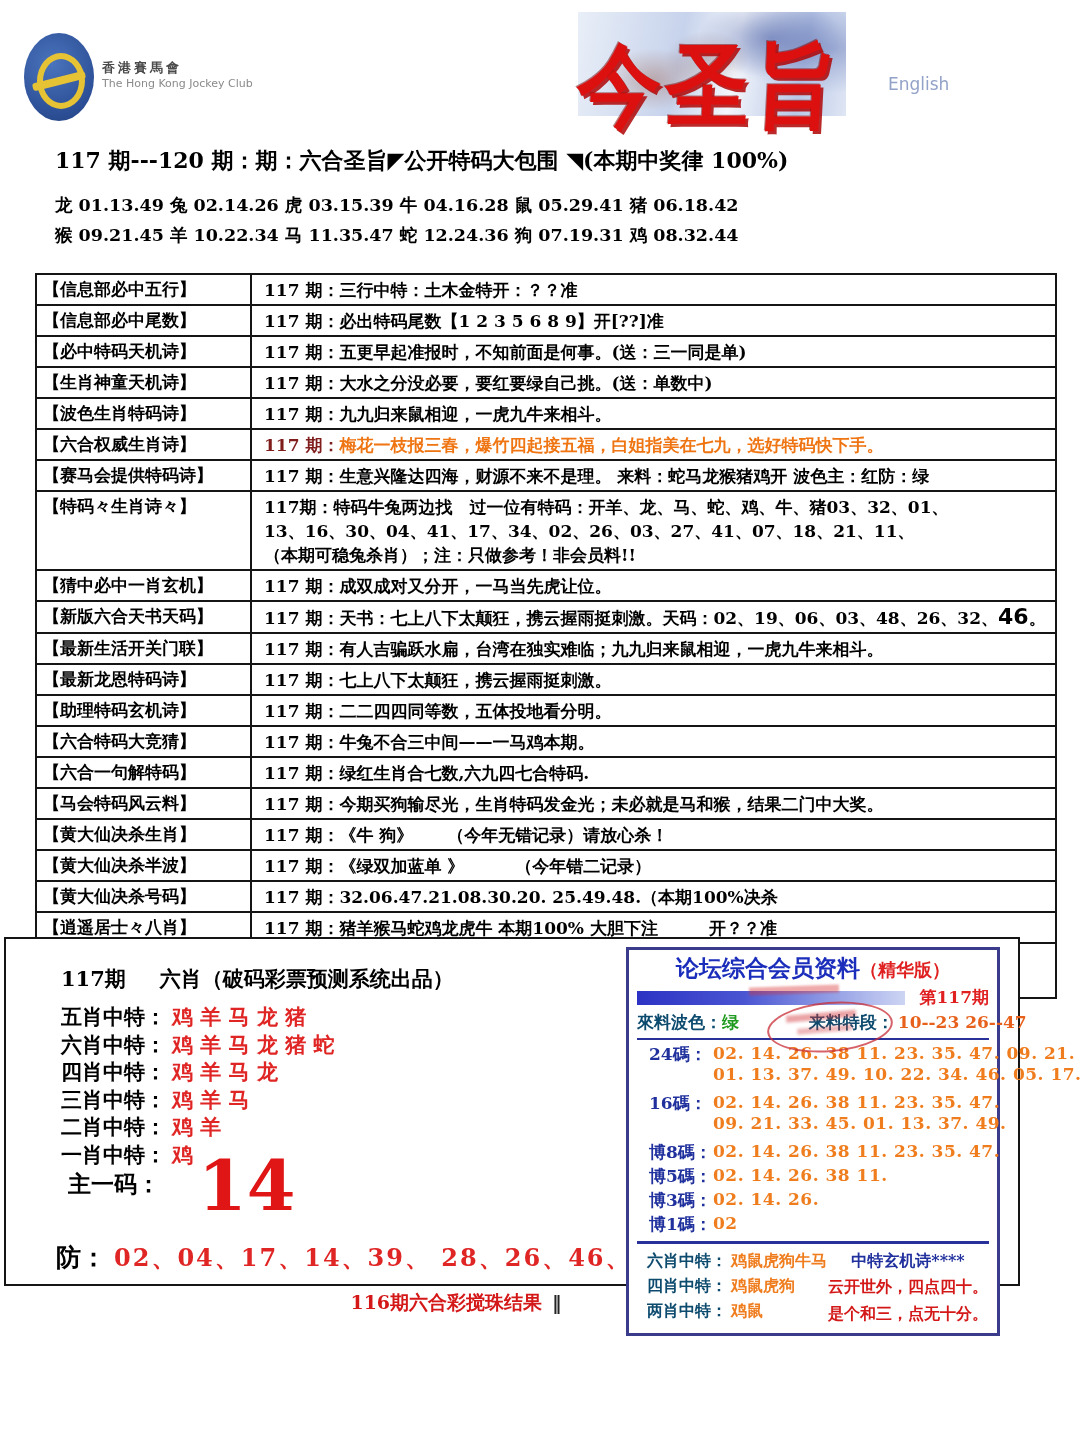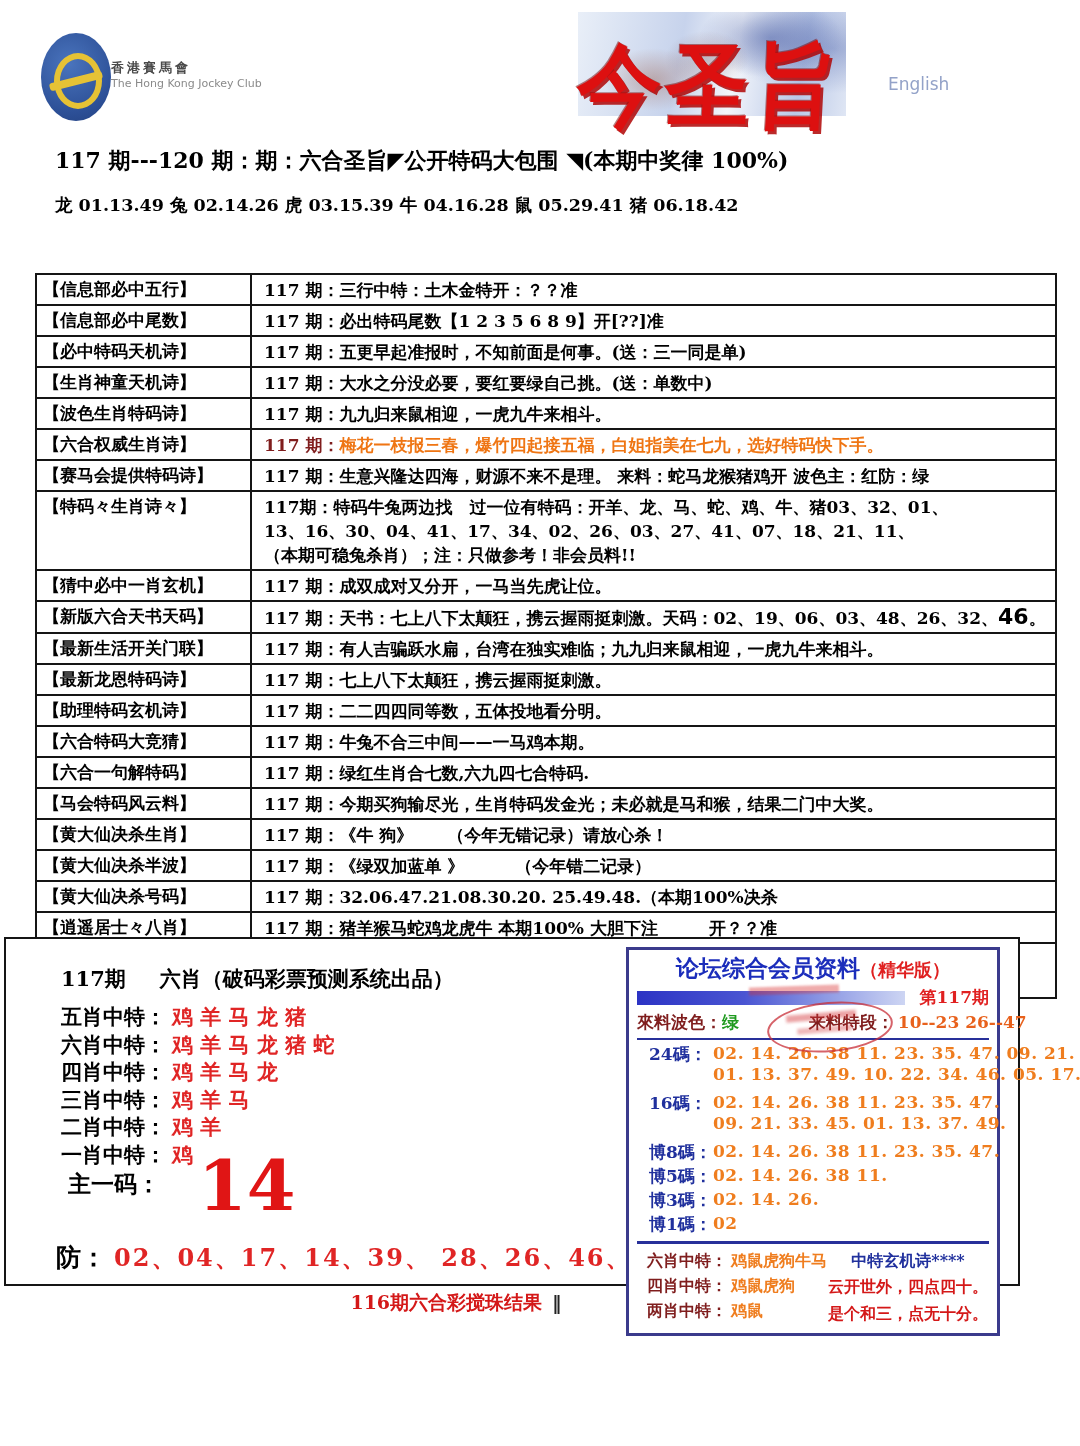--- a/index.html
+++ b/index.html
@@ -1,20 +1,20 @@
 <!DOCTYPE html>
 <html><head>
 <meta charset="utf-8">
 <style>
   html,body{margin:0;padding:0;background:#ffffff;}
   #page{position:relative;width:1080px;height:1446px;background:#fff;overflow:hidden;
         font-family:"DejaVu Serif","Liberation Serif",serif;color:#000;}
 
   
-  .logo-wrap{position:absolute;left:41px;top:33px;display:flex;gap:0;}
+  .logo-wrap{position:absolute;left:24px;top:33px;display:flex;gap:8px;}
   .logo-badge{position:relative;width:70px;height:88px;border-radius:50%;
               background:radial-gradient(circle at 40% 35%,#4a74bd,#2c4f96 70%,#23407e);}
   .logo-badge .ring{position:absolute;left:13px;top:20px;width:36px;height:44px;
                     border:6px solid #e6c235;border-radius:50%;}
   .logo-badge .bar{position:absolute;left:8px;top:44px;width:54px;height:8px;background:#e6c235;
                    transform:rotate(-14deg);border-radius:3px;}
   .logo-text{padding-top:26px;}
   .logo-cn{font-size:13px;color:#4a4a4a;font-weight:bold;letter-spacing:3px;}
   .logo-en{font-size:11px;color:#8a8a8a;font-family:"DejaVu Sans",sans-serif;}
 
@@ -68,21 +68,21 @@
   
   .panel{position:absolute;left:620px;top:8px;width:374px;min-height:300px;
          border:3px solid #3b3b8c;box-sizing:border-box;padding:3px 8px 6px 8px;background:#fff;}
   .p-title{text-align:center;font-size:23px;font-weight:bold;color:#1b2dbb;white-space:nowrap;}
   .p-title .p-title-suffix{color:#e02020;font-size:18px;}
   .p-bar-row{display:flex;align-items:center;margin-top:2px;}
   .p-bar{height:14px;width:268px;
          background:linear-gradient(to right,#2c33c4 0%,#4a55d2 40%,#8d99e4 70%,#cdd5f3 100%);}
   .p-period{margin-left:auto;color:#e02020;font-weight:bold;font-size:17px;}
   .p-wave-row{text-align:center;font-size:17px;font-weight:bold;margin-top:2px;white-space:nowrap;}
-  .lbl-navy{color:#7f1d1d;}
+  .lbl-navy{color:#0c4a6e;}
   .val-green{color:#1e9a1e;}
   .val-red{color:#e8611c;margin-left:4px;}
   .p-rule{border:none;border-top:2px solid #28309a;margin:4px 0 3px 0;}
   .p-rule2{border:none;border-top:3px solid #28309a;margin:5px 0 4px 0;}
   .p-code{display:flex;font-weight:bold;font-size:17px;margin:1px 0 1px 12px;}
   .p-code-label{flex:none;min-width:64px;color:#20309d;white-space:nowrap;}
   .p-code-lines{color:#ef7d1e;letter-spacing:.5px;}
   .p-code-line{line-height:21px;white-space:nowrap;}
   .g16{margin-top:7px;} .g8{margin-top:7px;}
   .p-bottom{display:flex;margin-top:0;}
@@ -122,20 +122,21 @@
       <div class="logo-en">The Hong Kong Jockey Club</div>
     </div>
   </div>
 
   <div class="banner"></div>
   <div class="calligraphy">今圣旨</div>
   <div class="english-link">English</div>
 
   <div class="title-line">117 期---120 期：期：六合圣旨◤公开特码大包围 ◥(本期中奖律 100%)</div>
   <div class="zodiac-line zl1">龙 01.13.49 兔 02.14.26 虎 03.15.39 牛 04.16.28 鼠 05.29.41 猪 06.18.42</div>
+  <div class="zodiac-line zl2">猴 09.21.45 羊 10.22.34 马 11.35.47 蛇 12.24.36 狗 07.19.31 鸡 08.32.44</div>
 
   <div class="main-table" id="main-table">
       <div class="t-row">
         <div class="t-label">【信息部必中五行】</div>
         <div class="t-content">
           <p class="t-line"><span>117 期：三行中特：土木金特开：？？准</span></p>
         </div>
       </div>
       <div class="t-row">
         <div class="t-label">【信息部必中尾数】</div>

